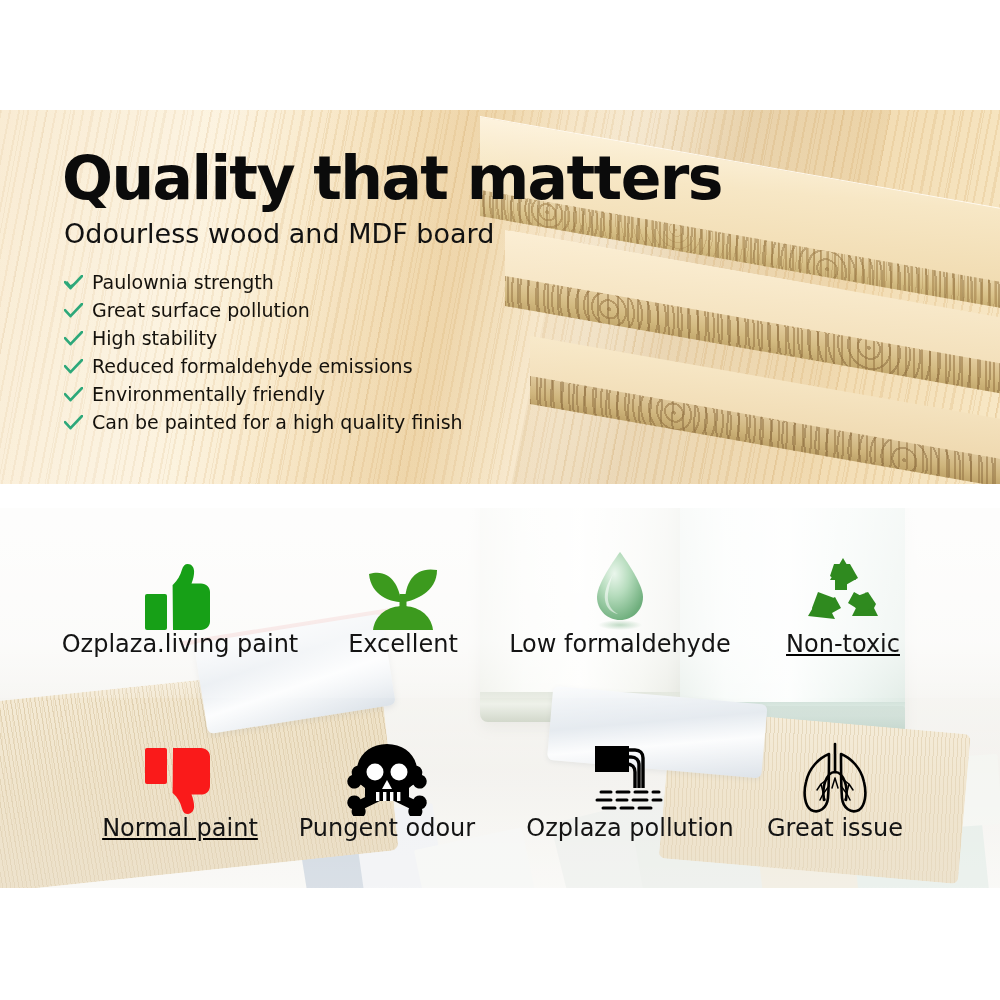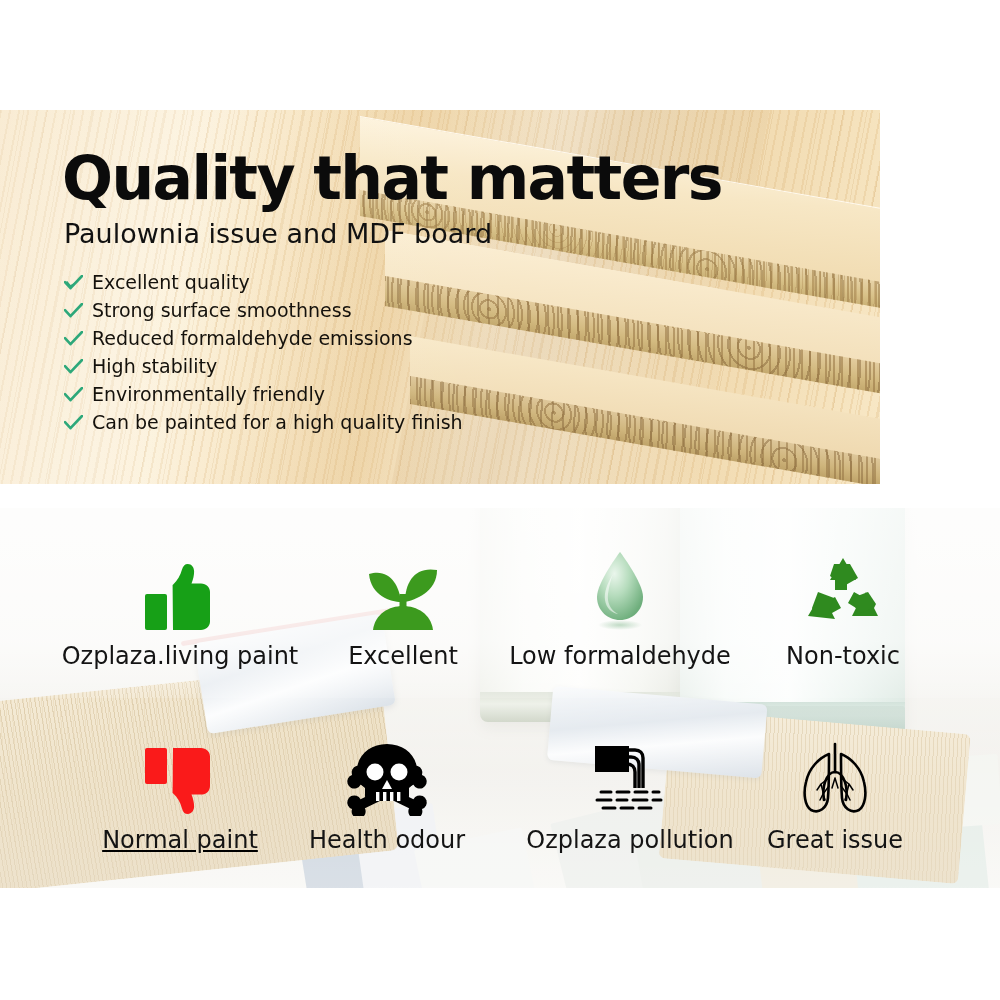--- a/index.html
+++ b/index.html
@@ -6,21 +6,21 @@
   body{
     width:1000px;height:1000px;
     background:#ffffff;
     font-family:"Liberation Sans", sans-serif;
     overflow:hidden;
     position:relative;
   }
 
   
   .panel-top{
-    position:absolute;left:0;top:110px;width:880px;height:374px;
+    position:absolute;left:0;top:110px;width:1000px;height:374px;
     overflow:hidden;
   }
   .wood-bg{
     position:absolute;inset:0;
     background:
       linear-gradient(104deg,
         rgba(255,255,255,.00) 0%,
         rgba(255,255,255,.22) 18%,
         rgba(255,255,255,.00) 30%,
         rgba(214,176,116,.18) 46%,
@@ -180,26 +180,26 @@
     position:absolute;left:0;top:190px;width:1000px;height:190px;
     background:linear-gradient(180deg,rgba(255,255,255,.34) 0%,rgba(255,255,255,.50) 100%);
     pointer-events:none;
   }
 
   
   .grid{position:absolute;inset:0;z-index:6;}
   .cell{position:absolute;width:250px;text-align:center;}
   .cell .icon{height:86px;display:flex;align-items:flex-end;justify-content:center;}
   .cell .cap{
-    margin-top:12px;font-size:24px;color:#141414;line-height:1;white-space:nowrap;
+    margin-top:0;font-size:24px;color:#141414;line-height:1;white-space:nowrap;
     font-family:"DejaVu Sans", sans-serif;
   }
   .row1 .cell{top:38px;}
   .row2 .cell{top:222px;}
-  .c0{left:55px;} .c1{left:278px;} .c2{left:495px;} .c3{left:718px;}
+  .c0{left:55px;} .c1{left:278px;} .c2{left:495px;} .c3{left:718px;text-decoration:underline;}
   .d0{left:55px;text-decoration:underline;} .d1{left:262px;} .d2{left:505px;} .d3{left:710px;}
 </style>
 </head>
 <body>
 
 <section class="panel-top">
   <div class="wood-bg"></div>
   <div class="wood-seam"></div>
 
   <div class="boards">
@@ -215,47 +215,47 @@
     <div class="slat s2"></div>
     <div class="board b3">
         <div class="top"></div>
         <div class="edge"></div>
       </div>
   </div>
   <div class="panel-top-shade"></div>
 
   <div class="headline-wrap">
     <h1 class="headline">Quality that matters</h1>
-    <p class="subhead">Paulownia issue and MDF board</p>
+    <p class="subhead">Odourless wood and MDF board</p>
 
     <ul class="feature-list">
       <li>
         <svg class="tick" viewBox="0 0 19 15">
           <path d="M1.2 7.4 L6.4 12.4 L17.6 1.2 L15.0 5.2 L6.6 10.0 L3.2 6.0 Z" fill="#2da87a"></path>
           <path d="M1.0 7.2 L6.5 13.2 L18.0 1.0" fill="none" stroke="#2da87a" stroke-width="2.6" stroke-linecap="round" stroke-linejoin="round"></path>
         </svg>
-        <span>Excellent quality</span>
-      </li>
-      <li>
-        <svg class="tick" viewBox="0 0 19 15">
-          <path d="M1.0 7.2 L6.5 13.2 L18.0 1.0" fill="none" stroke="#2da87a" stroke-width="2.6" stroke-linecap="round" stroke-linejoin="round"></path>
-        </svg>
-        <span>Strong surface smoothness</span>
+        <span>Paulownia strength</span>
+      </li>
+      <li>
+        <svg class="tick" viewBox="0 0 19 15">
+          <path d="M1.0 7.2 L6.5 13.2 L18.0 1.0" fill="none" stroke="#2da87a" stroke-width="2.6" stroke-linecap="round" stroke-linejoin="round"></path>
+        </svg>
+        <span>Great surface pollution</span>
+      </li>
+      <li>
+        <svg class="tick" viewBox="0 0 19 15">
+          <path d="M1.0 7.2 L6.5 13.2 L18.0 1.0" fill="none" stroke="#2da87a" stroke-width="2.6" stroke-linecap="round" stroke-linejoin="round"></path>
+        </svg>
+        <span>High stability</span>
       </li>
       <li>
         <svg class="tick" viewBox="0 0 19 15">
           <path d="M1.0 7.2 L6.5 13.2 L18.0 1.0" fill="none" stroke="#2da87a" stroke-width="2.6" stroke-linecap="round" stroke-linejoin="round"></path>
         </svg>
         <span>Reduced formaldehyde emissions</span>
-      </li>
-      <li>
-        <svg class="tick" viewBox="0 0 19 15">
-          <path d="M1.0 7.2 L6.5 13.2 L18.0 1.0" fill="none" stroke="#2da87a" stroke-width="2.6" stroke-linecap="round" stroke-linejoin="round"></path>
-        </svg>
-        <span>High stability</span>
       </li>
       <li>
         <svg class="tick" viewBox="0 0 19 15">
           <path d="M1.0 7.2 L6.5 13.2 L18.0 1.0" fill="none" stroke="#2da87a" stroke-width="2.6" stroke-linecap="round" stroke-linejoin="round"></path>
         </svg>
         <span>Environmentally friendly</span>
       </li>
       <li>
         <svg class="tick" viewBox="0 0 19 15">
           <path d="M1.0 7.2 L6.5 13.2 L18.0 1.0" fill="none" stroke="#2da87a" stroke-width="2.6" stroke-linecap="round" stroke-linejoin="round"></path>
@@ -411,21 +411,21 @@
             <circle cx="58" cy="28" r="8.5" fill="#fff"></circle>
             <path d="M46 36 l-5 9 h10 Z" fill="#fff"></path>
             <g fill="#fff">
               <rect x="35" y="48" width="3.4" height="9"></rect>
               <rect x="42" y="48" width="3.4" height="9"></rect>
               <rect x="49" y="48" width="3.4" height="9"></rect>
               <rect x="56" y="48" width="3.4" height="9"></rect>
             </g>
           </svg>
         </div>
-        <div class="cap">Health odour</div>
+        <div class="cap">Pungent odour</div>
       </div>
 
       <div class="cell d2">
         <div class="icon">
           <svg width="82" height="74" viewBox="0 0 82 74">
             <rect x="6" y="4" width="34" height="26" fill="#000"></rect>
             <g fill="none" stroke="#000" stroke-width="3.4">
               <path d="M38 8 h8 c5 0 8 3 8 8 v30"></path>
               <path d="M38 15 h4 c5 0 8 3 8 8 v23"></path>
               <path d="M38 22 h0 c5 0 8 3 8 8 v16"></path>

